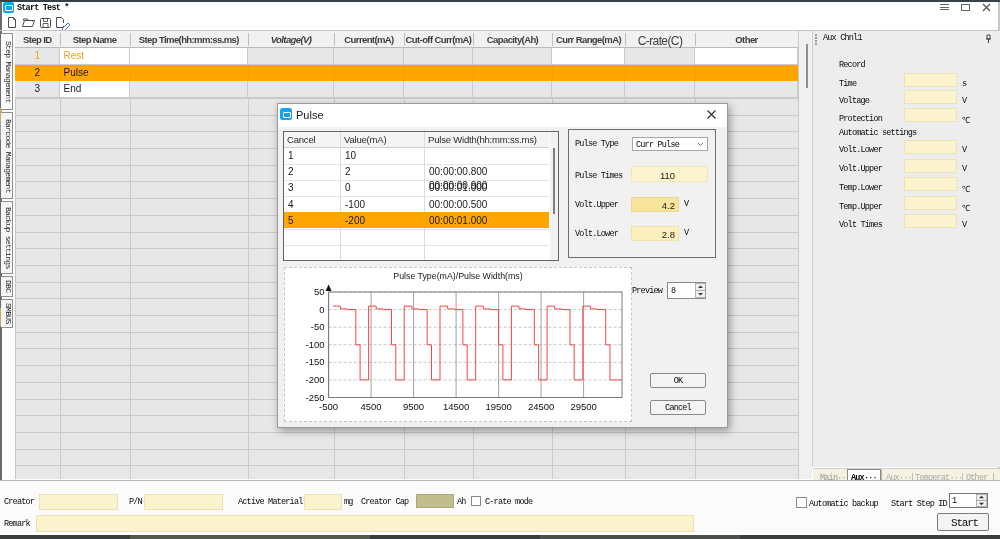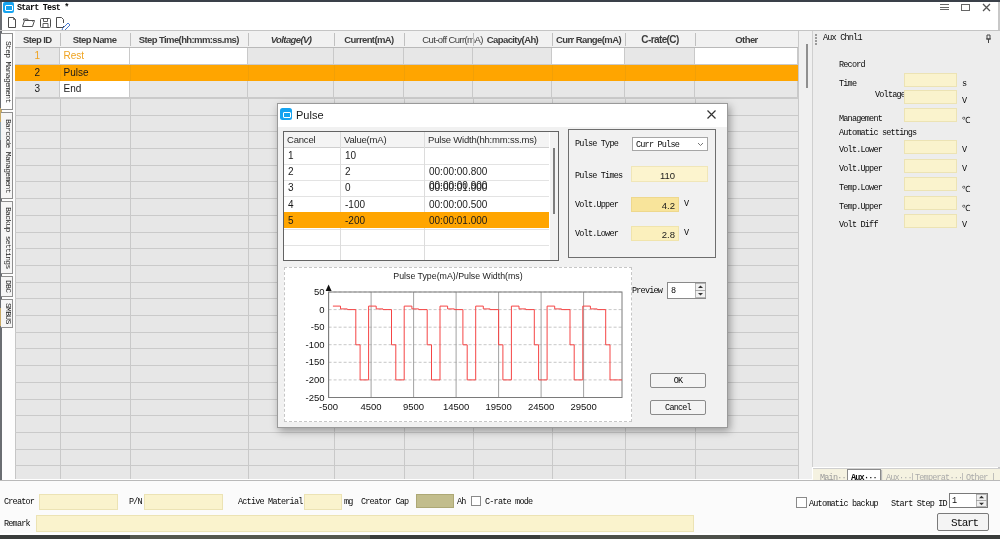--- a/index.html
+++ b/index.html
@@ -89,27 +89,27 @@
 <div class="abs" style="left:15px;top:31px;width:783px;height:16.5px;background:#f1f1f1;border-bottom:1px solid #b9b9b9;box-sizing:border-box;"></div>
 <div class="abs sans" style="left:37.2px;top:33.5px;transform:translateX(-50%);white-space:nowrap;font-size:9.5px;font-weight:bold;letter-spacing:-0.6px;color:#3c3c3c;">Step ID</div>
 <div class="abs sans" style="left:94.5px;top:33.5px;transform:translateX(-50%);white-space:nowrap;font-size:9.5px;font-weight:bold;letter-spacing:-0.6px;color:#3c3c3c;">Step Name</div>
 <div class="abs" style="left:59.5px;top:33px;width:1px;height:13px;background:#c0c0c0"></div>
 <div class="abs sans" style="left:188.8px;top:33.5px;transform:translateX(-50%);white-space:nowrap;font-size:9.5px;font-weight:bold;letter-spacing:-0.6px;color:#3c3c3c;">Step Time(hh:mm:ss.ms)</div>
 <div class="abs" style="left:129.5px;top:33px;width:1px;height:13px;background:#c0c0c0"></div>
 <div class="abs sans" style="left:291.0px;top:33.5px;transform:translateX(-50%);white-space:nowrap;font-size:9.5px;font-weight:bold;letter-spacing:-0.6px;color:#3c3c3c;font-style:italic;">Voltage(V)</div>
 <div class="abs" style="left:248px;top:33px;width:1px;height:13px;background:#c0c0c0"></div>
 <div class="abs sans" style="left:369.0px;top:33.5px;transform:translateX(-50%);white-space:nowrap;font-size:9.5px;font-weight:bold;letter-spacing:-0.6px;color:#3c3c3c;">Current(mA)</div>
 <div class="abs" style="left:334px;top:33px;width:1px;height:13px;background:#c0c0c0"></div>
-<div class="abs sans" style="left:438.5px;top:33.5px;transform:translateX(-50%);white-space:nowrap;font-size:9.5px;font-weight:normal;letter-spacing:-0.6px;color:#3c3c3c;padding-left:28px;">Cut-off Curr(mA)</div>
+<div class="abs sans" style="left:438.5px;top:33.5px;transform:translateX(-50%);white-space:nowrap;font-size:9.5px;font-weight:bold;letter-spacing:-0.6px;color:#3c3c3c;">Cut-off Curr(mA)</div>
 <div class="abs" style="left:404px;top:33px;width:1px;height:13px;background:#c0c0c0"></div>
 <div class="abs sans" style="left:512.5px;top:33.5px;transform:translateX(-50%);white-space:nowrap;font-size:9.5px;font-weight:bold;letter-spacing:-0.6px;color:#3c3c3c;">Capacity(Ah)</div>
 <div class="abs" style="left:473px;top:33px;width:1px;height:13px;background:#c0c0c0"></div>
 <div class="abs sans" style="left:588.5px;top:33.5px;transform:translateX(-50%);white-space:nowrap;font-size:9.5px;font-weight:bold;letter-spacing:-0.6px;color:#3c3c3c;">Curr Range(mA)</div>
 <div class="abs" style="left:552px;top:33px;width:1px;height:13px;background:#c0c0c0"></div>
-<div class="abs sans" style="left:660.0px;top:33.5px;transform:translateX(-50%);white-space:nowrap;font-size:10px;font-weight:bold;letter-spacing:-0.6px;color:#3c3c3c;">C-rate(C)</div>
+<div class="abs sans" style="left:660.0px;top:33.5px;transform:translateX(-50%);white-space:nowrap;font-size:12px;font-weight:normal;letter-spacing:-0.6px;color:#3c3c3c;">C-rate(C)</div>
 <div class="abs" style="left:625px;top:33px;width:1px;height:13px;background:#c0c0c0"></div>
 <div class="abs sans" style="left:746.5px;top:33.5px;transform:translateX(-50%);white-space:nowrap;font-size:9.5px;font-weight:bold;letter-spacing:-0.6px;color:#3c3c3c;">Other</div>
 <div class="abs" style="left:695px;top:33px;width:1px;height:13px;background:#c0c0c0"></div>
 <div class="abs sans" style="left:15px;top:48px;width:44.5px;height:16.5px;background:#e7e7e7;border-bottom:1px solid #cacaca;border-right:1px solid #c9c9c9;box-sizing:border-box;font-size:11px;line-height:16.5px;color:#1a1a1a;padding-left:4px;"></div>
 <div class="abs sans" style="left:59.5px;top:48px;width:70.0px;height:16.5px;background:#ffffff;border-bottom:1px solid #cacaca;border-right:1px solid #c9c9c9;box-sizing:border-box;font-size:11px;line-height:16.5px;color:#1a1a1a;padding-left:4px;"></div>
 <div class="abs sans" style="left:129.5px;top:48px;width:118.5px;height:16.5px;background:#ffffff;border-bottom:1px solid #cacaca;border-right:1px solid #c9c9c9;box-sizing:border-box;font-size:11px;line-height:16.5px;color:#1a1a1a;padding-left:4px;"></div>
 <div class="abs sans" style="left:248px;top:48px;width:86px;height:16.5px;background:#e7e7e7;border-bottom:1px solid #cacaca;border-right:1px solid #c9c9c9;box-sizing:border-box;font-size:11px;line-height:16.5px;color:#1a1a1a;padding-left:4px;"></div>
 <div class="abs sans" style="left:334px;top:48px;width:70px;height:16.5px;background:#e7e7e7;border-bottom:1px solid #cacaca;border-right:1px solid #c9c9c9;box-sizing:border-box;font-size:11px;line-height:16.5px;color:#1a1a1a;padding-left:4px;"></div>
 <div class="abs sans" style="left:404px;top:48px;width:69px;height:16.5px;background:#e7e7e7;border-bottom:1px solid #cacaca;border-right:1px solid #c9c9c9;box-sizing:border-box;font-size:11px;line-height:16.5px;color:#1a1a1a;padding-left:4px;"></div>
 <div class="abs sans" style="left:473px;top:48px;width:79px;height:16.5px;background:#e7e7e7;border-bottom:1px solid #cacaca;border-right:1px solid #c9c9c9;box-sizing:border-box;font-size:11px;line-height:16.5px;color:#1a1a1a;padding-left:4px;"></div>
@@ -150,40 +150,40 @@
 <div class="abs" style="left:815px;top:40px;width:1.5px;height:1.5px;background:#9a9a9a"></div>
 <div class="abs" style="left:815px;top:43px;width:1.5px;height:1.5px;background:#9a9a9a"></div>
 <div class="abs sim" style="left:823px;top:33px;">Aux Chnl1</div>
 <svg class="abs" style="left:984px;top:34px" width="9" height="10">
 <path d="M3 1h3v4h-3zM2 5h5M4.5 5v4" stroke="#444" stroke-width="1" fill="none"></path>
   </svg>
 <div class="abs sim" style="left:839px;top:59.5px;">Record</div>
 <div class="abs sim" style="left:839px;top:78.5px;">Time</div>
 <div class="abs yin" style="left:904px;top:72.5px;width:53px;height:14px;box-sizing:border-box;"></div>
 <div class="abs sim" style="left:962px;top:78.5px;">s</div>
-<div class="abs sim" style="left:839px;top:90px;margin-left:36px;">Voltage</div>
+<div class="abs sim" style="left:839px;top:96px;">Voltage</div>
 <div class="abs yin" style="left:904px;top:90px;width:53px;height:14px;box-sizing:border-box;"></div>
 <div class="abs sim" style="left:962px;top:96px;">V</div>
-<div class="abs sim" style="left:839px;top:113.5px;">Management</div>
+<div class="abs sim" style="left:839px;top:113.5px;">Protection</div>
 <div class="abs yin" style="left:904px;top:107.5px;width:53px;height:14px;box-sizing:border-box;"></div>
 <div class="abs sim" style="left:962px;top:113.5px;">℃</div>
 <div class="abs sim" style="left:839px;top:127.5px;">Automatic settings</div>
 <div class="abs sim" style="left:839px;top:145px;">Volt.Lower</div>
 <div class="abs yin" style="left:904px;top:139.5px;width:53px;height:14px;box-sizing:border-box;"></div>
 <div class="abs sim" style="left:962px;top:145px;">V</div>
 <div class="abs sim" style="left:839px;top:164px;">Volt.Upper</div>
 <div class="abs yin" style="left:904px;top:158.5px;width:53px;height:14px;box-sizing:border-box;"></div>
 <div class="abs sim" style="left:962px;top:164px;">V</div>
 <div class="abs sim" style="left:839px;top:183px;">Temp.Lower</div>
 <div class="abs yin" style="left:904px;top:177px;width:53px;height:14px;box-sizing:border-box;"></div>
 <div class="abs sim" style="left:962px;top:183px;">℃</div>
 <div class="abs sim" style="left:839px;top:201.5px;">Temp.Upper</div>
 <div class="abs yin" style="left:904px;top:195.5px;width:53px;height:14px;box-sizing:border-box;"></div>
 <div class="abs sim" style="left:962px;top:201.5px;">℃</div>
-<div class="abs sim" style="left:839px;top:220px;">Volt Diff</div>
+<div class="abs sim" style="left:839px;top:220px;">Volt Times</div>
 <div class="abs yin" style="left:904px;top:214px;width:53px;height:14px;box-sizing:border-box;"></div>
 <div class="abs sim" style="left:962px;top:220px;">V</div>
 <div class="abs" style="left:813px;top:468px;width:187px;height:19px;background:#f5f2e1;border-top:1px solid #cfcfcf;box-sizing:border-box;"></div>
 <div class="abs sim" style="left:820px;top:473px;color:#999;">Main···</div>
 <div class="abs" style="left:847px;top:469px;width:34px;height:17px;background:#fff;border:1px solid #8a8a8a;box-shadow:1px 1px 1px #bbb;box-sizing:border-box;"></div>
 <div class="abs sim" style="left:851px;top:473px;font-weight:bold;">Aux···</div>
 <div class="abs sim" style="left:886px;top:473px;color:#aaa;">Aux···</div>
 <div class="abs sim" style="left:910px;top:473px;color:#aaa;">|</div>
 <div class="abs sim" style="left:915px;top:473px;color:#aaa;">Temperat···</div>
 <div class="abs sim" style="left:960px;top:473px;color:#aaa;">|</div>

